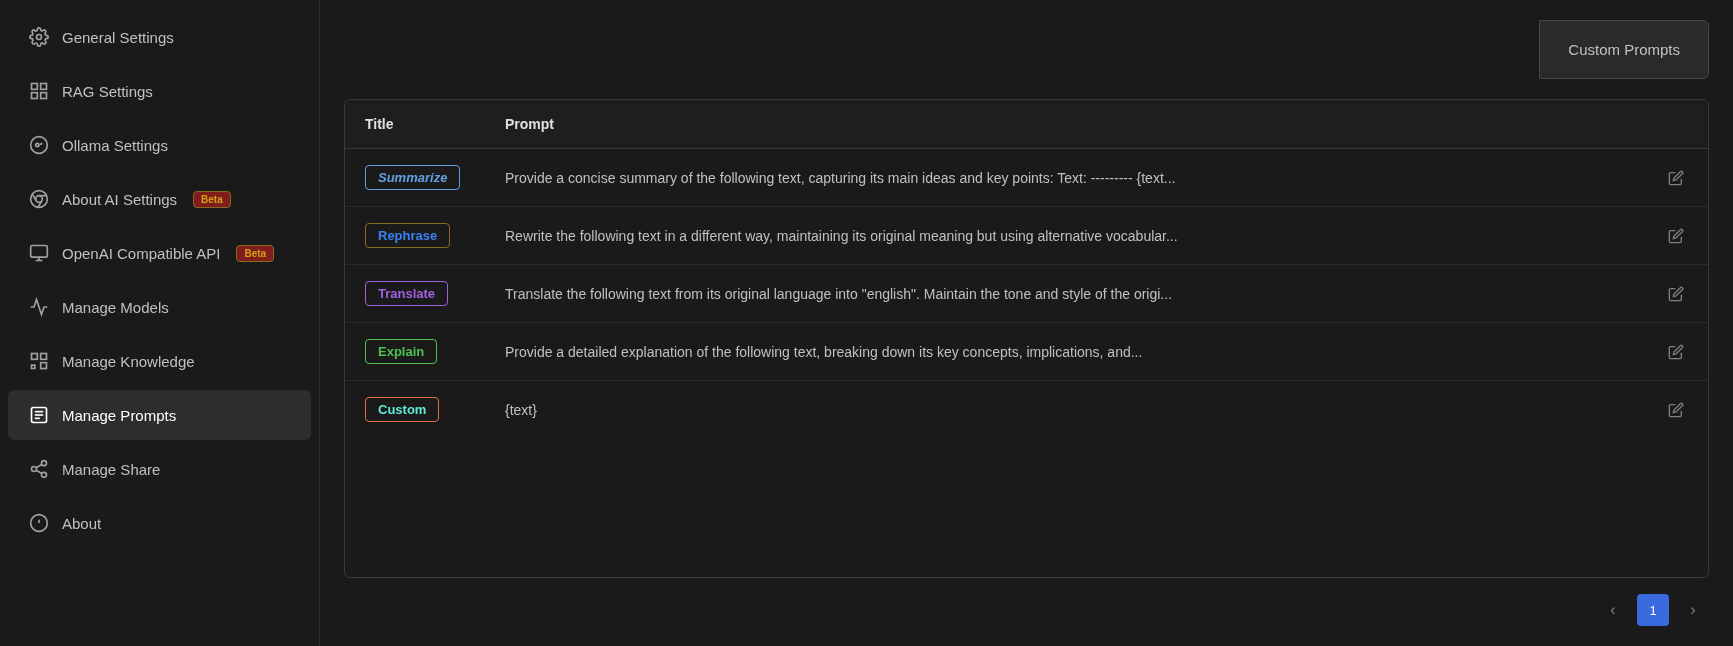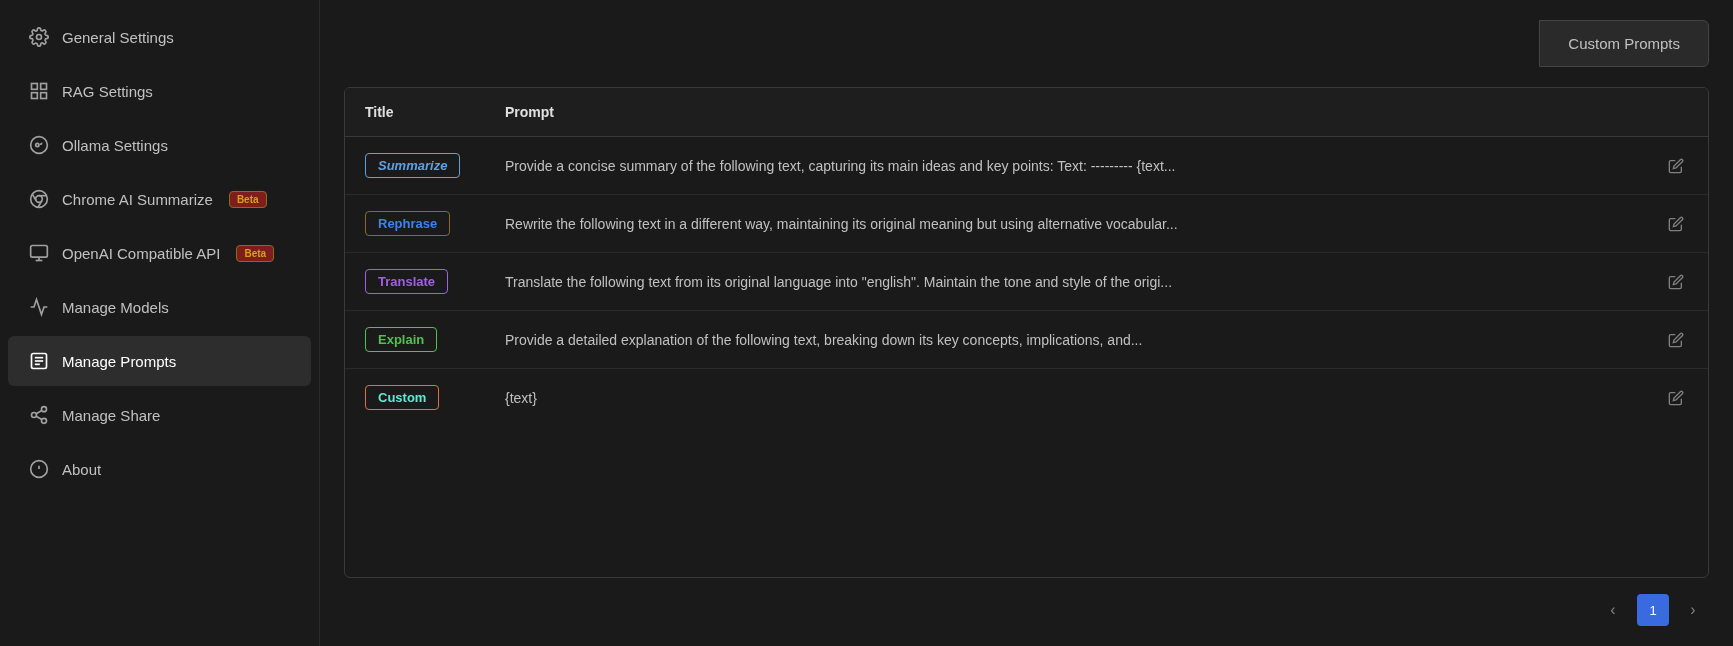--- a/index.html
+++ b/index.html
@@ -76,21 +76,21 @@
     }
 
     
     .header-tabs {
       display: flex;
       justify-content: flex-end;
       gap: 0;
       margin-bottom: 20px;
     }
     .tab-btn {
-      padding: 14px 28px;
+      padding: 20px 28px;
       font-size: 15px;
       font-weight: 500;
       cursor: pointer;
       border: 1px solid #444;
       background: #2a2a2a;
       color: #c0c0c0;
     }
     .tab-btn:first-child {
       border-radius: 6px 0 0 6px;
     }
@@ -261,21 +261,21 @@
   <div class="sidebar-item">
     <span class="sidebar-icon">
       <svg width="20" height="20" viewBox="0 0 24 24" fill="none" stroke="currentColor" stroke-width="2">
         <circle cx="12" cy="12" r="10"></circle>
         <circle cx="12" cy="12" r="4"></circle>
         <line x1="21.17" y1="8" x2="12" y2="8"></line>
         <line x1="3.95" y1="6.06" x2="8.54" y2="14"></line>
         <line x1="10.88" y1="21.94" x2="15.46" y2="14"></line>
       </svg>
     </span>
-    <span>Chrome AI Summarize</span>
+    <span>About AI Settings</span>
     <span class="badge badge-beta">Beta</span>
   </div>
 
   <div class="sidebar-item">
     <span class="sidebar-icon">
       <svg width="20" height="20" viewBox="0 0 24 24" fill="none" stroke="currentColor" stroke-width="2">
         <rect x="2" y="3" width="20" height="14" rx="2"></rect>
         <line x1="8" y1="21" x2="16" y2="21"></line>
         <line x1="12" y1="17" x2="12" y2="21"></line>
       </svg>
@@ -286,20 +286,31 @@
 
   <div class="sidebar-item">
     <span class="sidebar-icon">
       <svg width="20" height="20" viewBox="0 0 24 24" fill="none" stroke="currentColor" stroke-width="2">
         <polyline points="22 12 18 12 15 21 9 3 6 12 2 12"></polyline>
       </svg>
     </span>
     <span>Manage Models</span>
   </div>
 
+  <div class="sidebar-item">
+    <span class="sidebar-icon">
+      <svg width="20" height="20" viewBox="0 0 24 24" fill="none" stroke="currentColor" stroke-width="2">
+        <rect x="3" y="3" width="7" height="7"></rect>
+          <rect x="14" y="3" width="7" height="7"></rect>
+        <rect x="14" y="14" width="7" height="7"></rect>
+        <path d="M3 17h4v4H3z"></path>
+      </svg>
+    </span>
+    <span>Manage Knowledge</span>
+  </div>
 
   <div class="sidebar-item active">
     <span class="sidebar-icon">
       <svg width="20" height="20" viewBox="0 0 24 24" fill="none" stroke="currentColor" stroke-width="2">
         <rect x="3" y="3" width="18" height="18" rx="2"></rect>
         <line x1="7" y1="8" x2="17" y2="8"></line>
         <line x1="7" y1="12" x2="17" y2="12"></line>
         <line x1="7" y1="16" x2="13" y2="16"></line>
       </svg>
     </span>

